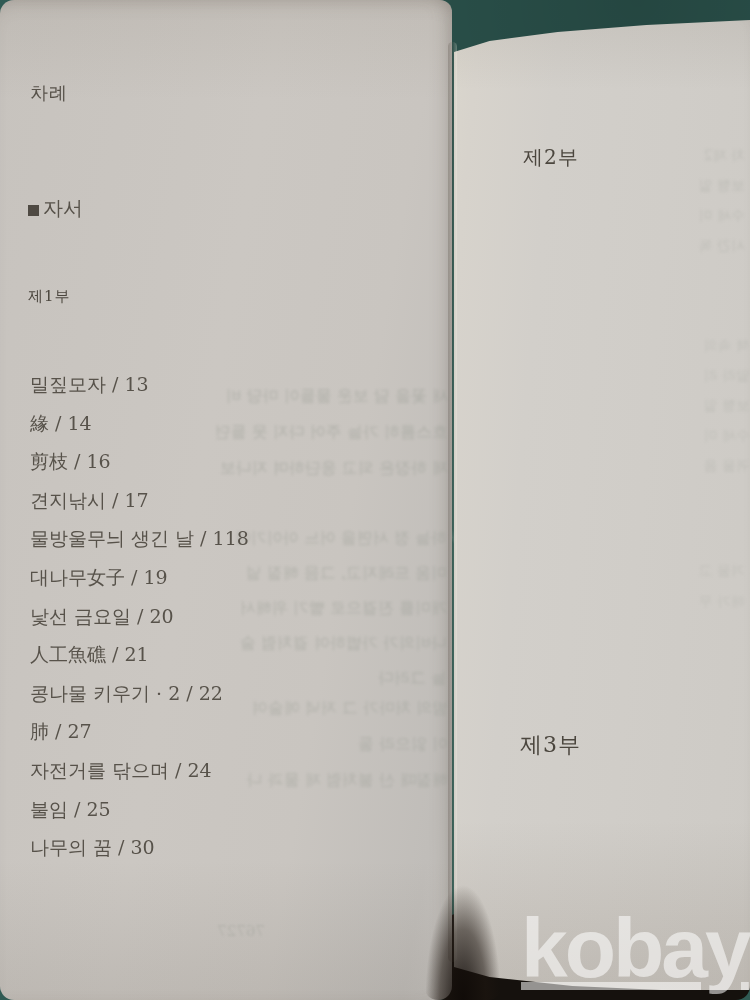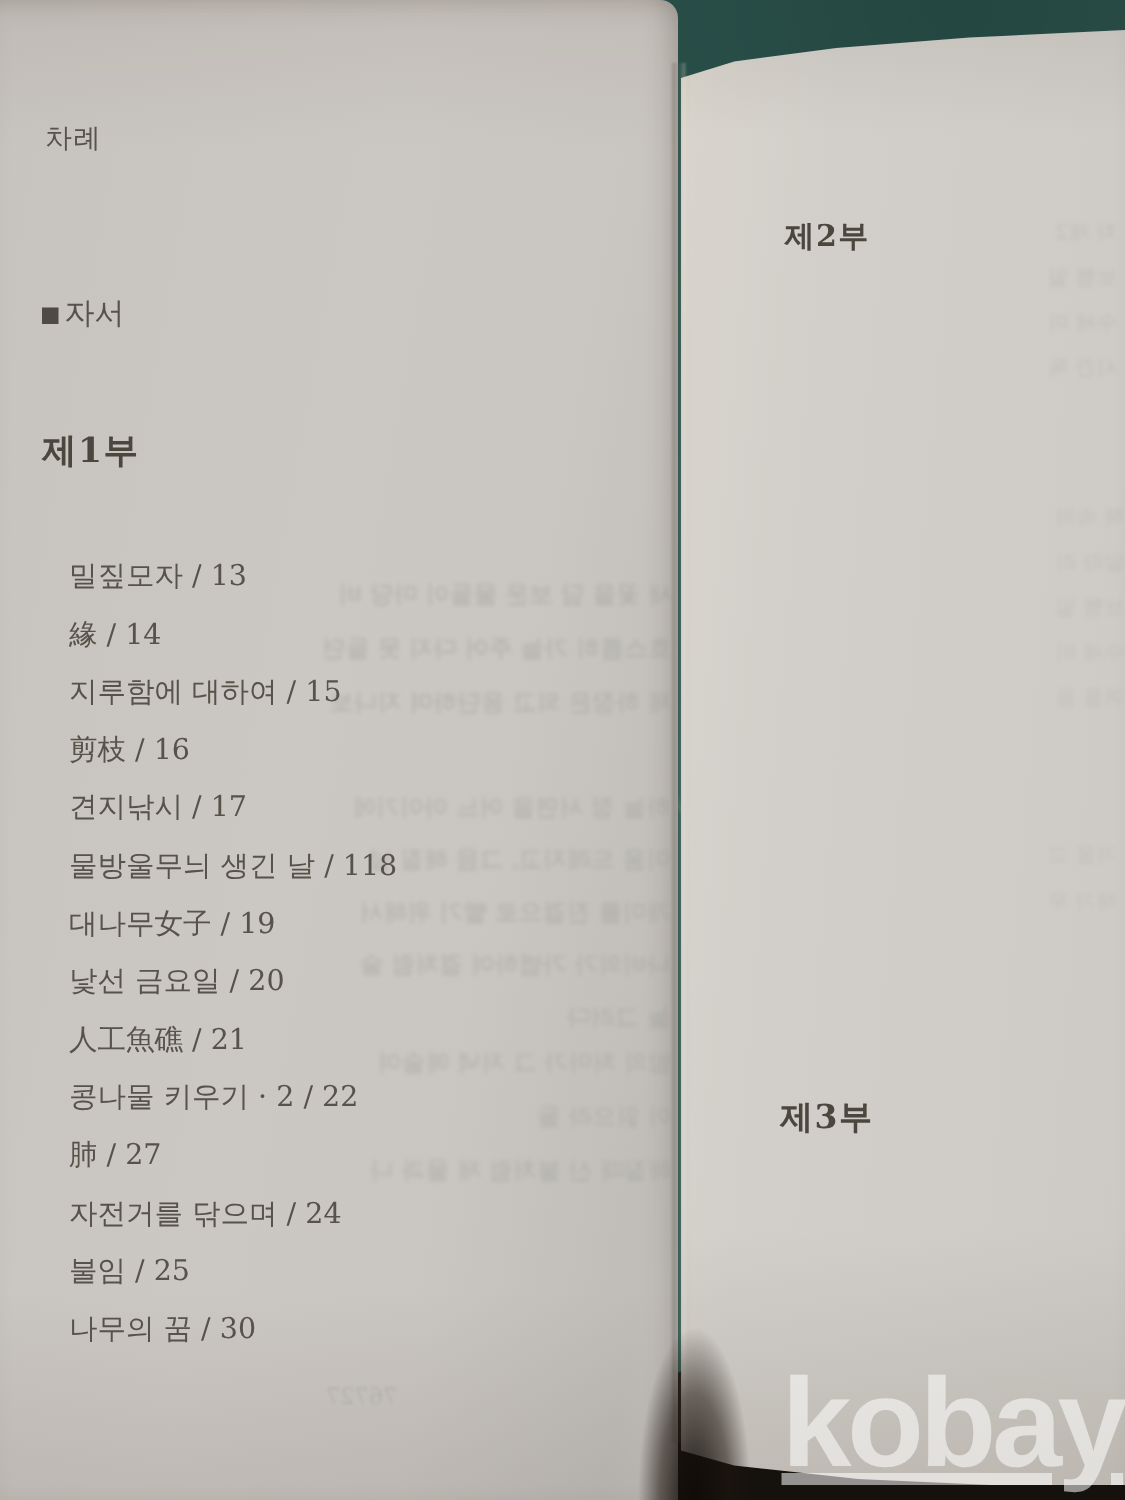--- a/index.html
+++ b/index.html
@@ -6,21 +6,21 @@
   body{
     width:750px;height:1000px;overflow:hidden;
     font-family:"DejaVu Serif", serif;
     background:
       linear-gradient(115deg, transparent 20%, rgba(215,230,220,0.14) 20.15%, transparent 20.5%),
       linear-gradient(60deg, transparent 54%, rgba(210,228,218,0.12) 54.2%, transparent 54.6%),
       radial-gradient(120% 90% at 85% 0%, rgba(0,0,0,0.22), transparent 60%),
       #2f5a53;
   }
   .scene{position:relative;width:750px;height:1000px;overflow:hidden;}
-  .abs{position:absolute;}
+  .abs{position:absolute;border-radius:14px;}
 
   .bottom-dark{left:432px;top:912px;width:318px;height:88px;background:#15110d;border-top-left-radius:34px;}
 
   .page{z-index:2;}
   .page-left{
     left:0;top:0;width:452px;height:1000px;border-top-right-radius:12px;
     background:
       linear-gradient(180deg, rgba(120,110,95,0.10) 0%, rgba(0,0,0,0) 10%, rgba(0,0,0,0) 86%, rgba(70,60,48,0.10) 100%),
       linear-gradient(100deg, #c7c3be 0%, #cbc7c2 45%, #c9c5c0 70%, #c0bdb9 92%, #c5c2be 100%);
     box-shadow: inset -14px 0 18px -10px rgba(80,70,60,0.28), inset 0 14px 18px -12px rgba(95,85,72,0.22);
@@ -38,26 +38,26 @@
   .gutter-line{left:448px;top:42px;width:9px;height:920px;z-index:3;
     background:linear-gradient(90deg, rgba(90,82,72,0.30), rgba(150,140,125,0.10) 55%, rgba(255,252,240,0.28));
     filter:blur(0.6px);}
   .gutter-bottom{left:424px;top:845px;width:78px;height:155px;z-index:4;
     background:radial-gradient(ellipse 62% 95% at 50% 100%, rgba(16,11,8,0.92) 0%, rgba(30,22,16,0.55) 48%, rgba(40,32,24,0) 78%);}
 
   .ink{color:#57524a;z-index:3;}
   .toc-title{left:30px;top:84px;font-size:18px;line-height:1;letter-spacing:1px;}
   .preface{left:28px;top:198px;font-size:20px;line-height:1;}
   .preface .sq{display:inline-block;width:11px;height:11px;background:#4f4a43;margin-right:4px;transform:translateY(1px);}
-  .sec-title{font-weight:700;color:#4b463e;line-height:1;}
-  .sec1-title{left:28px;top:289px;font-size:23px;letter-spacing:1px;}
+  .sec-title{font-weight:400;color:#4b463e;line-height:1;}
+  .sec1-title{left:28px;top:289px;font-size:15px;letter-spacing:1px;}
   .sec2-title{left:523px;top:147px;font-size:20px;letter-spacing:1px;}
   .sec3-title{left:520px;top:734px;font-size:22px;letter-spacing:1px;}
 
-  .left-items{left:30px;top:365px;font-size:19px;line-height:38.6px;white-space:nowrap;margin-left:16px;}
+  .left-items{left:30px;top:365px;font-size:19px;line-height:38.6px;white-space:nowrap;}
   .right-items{font-size:16.5px;line-height:31px;white-space:nowrap;color:#5a554d;}
   .right-items2{left:523px;top:204px;}
   .right-items3{left:521px;top:791px;line-height:31.5px;}
 
   .watermark{left:521px;top:906px;z-index:6;
     font-family:"Liberation Sans", sans-serif;font-weight:800;font-size:84px;line-height:1;
     letter-spacing:-3px;color:rgba(255,255,255,0.55);text-decoration:underline;}
 
   .ghost{z-index:2;transform:scaleX(-1);filter:blur(1.5px);color:#8f948b;white-space:nowrap;}
   .ghost-a{left:178px;top:378px;width:270px;font-size:16px;line-height:36px;opacity:0.42;}
@@ -100,21 +100,20 @@
 
     <div class="abs ink preface">
       <span class="sq"></span><span>자서</span>
     </div>
 
     <div class="abs ink sec-title sec1-title">제1부</div>
 
     <div class="abs ink left-items">
       <div>밀짚모자 / 13</div>
       <div>緣 / 14</div>
-      <div>지루함에 대하여 / 15</div>
       <div>剪枝 / 16</div>
       <div>견지낚시 / 17</div>
       <div>물방울무늬 생긴 날 / 118</div>
       <div>대나무女子 / 19</div>
       <div>낯선 금요일 / 20</div>
       <div>人工魚礁 / 21</div>
       <div>콩나물 키우기 · 2 / 22</div>
       <div>肺 / 27</div>
       <div>자전거를 닦으며 / 24</div>
       <div>불임 / 25</div>

